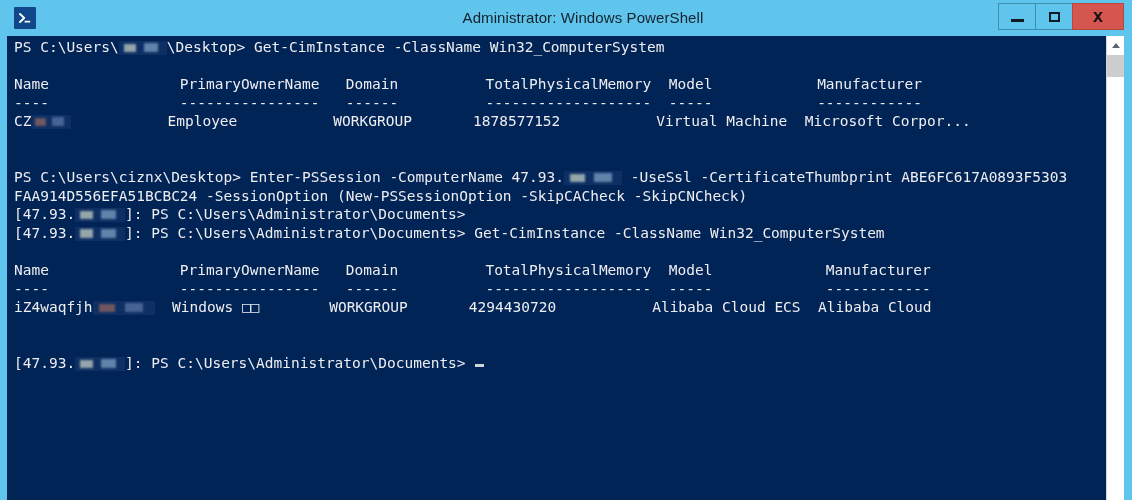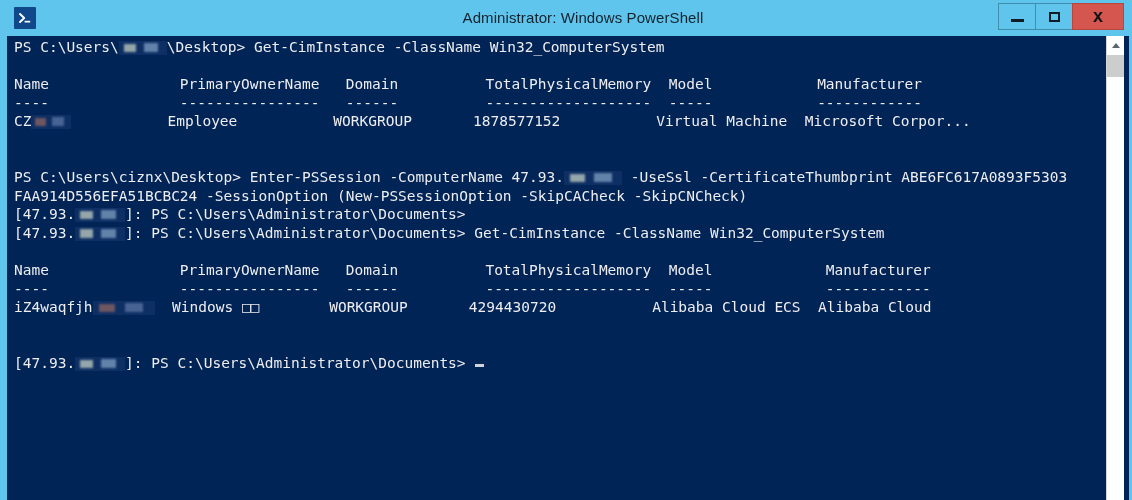--- a/index.html
+++ b/index.html
@@ -111,21 +111,20 @@
     background: #5fc5ec;
   }
   .console {
     position: absolute;
     left: 7px;
     top: 0px;
     width: 1110px;  
     height: 464px;
     background: #012456;
     overflow: hidden;
-    padding-left: 12px;
   }
   .console-text {
     position: absolute;
     left: 7px;
     top: 2px;
     font-family: "DejaVu Sans Mono", "Liberation Mono", monospace;
     font-size: 14.5px;
     line-height: 18.6px;
     color: #eeedf0;
     white-space: pre;

